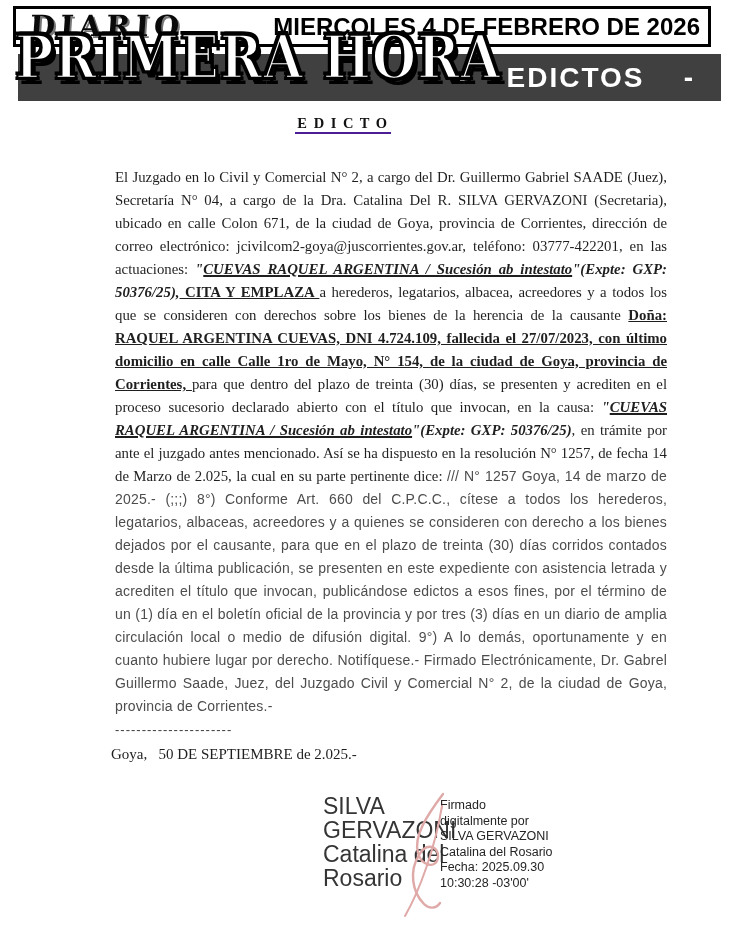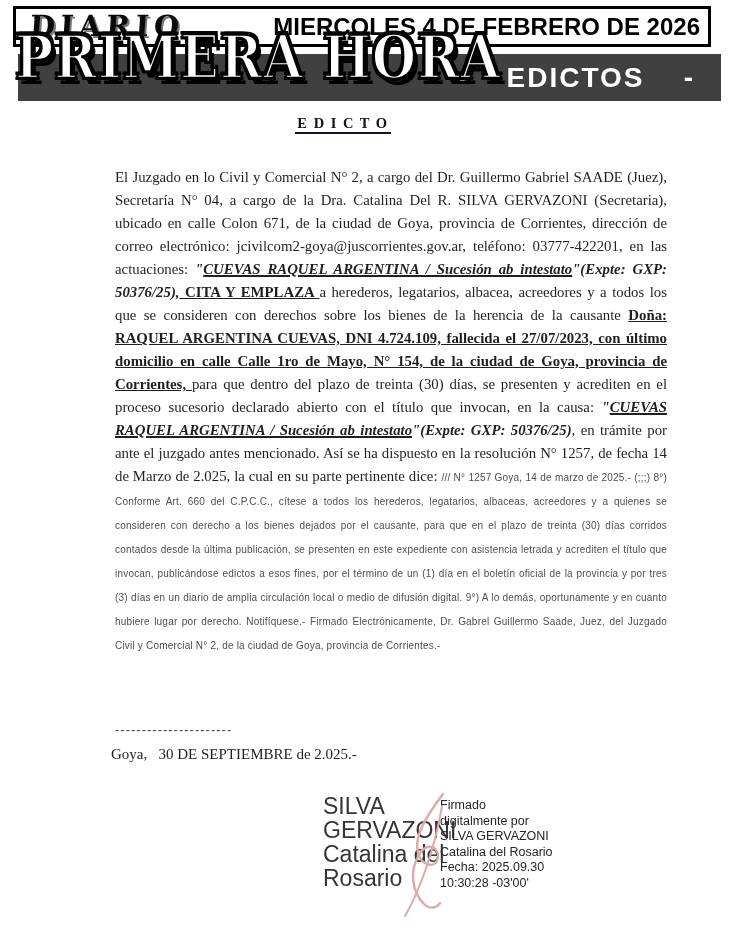--- a/index.html
+++ b/index.html
@@ -22,31 +22,31 @@
   .primera{position:absolute;left:15px;top:27px;z-index:3;white-space:nowrap;
         font-family:"DejaVu Serif",serif;font-weight:bold;font-size:51px;line-height:1;
         color:#fff;letter-spacing:1px;
         -webkit-text-stroke:2.2px #000;
         text-shadow:4px 5px 0 #000,-2px -2px 0 #000,2px -2px 0 #000,-2px 2px 0 #000,2px 2px 0 #000;
         transform:scale(1,1.18);transform-origin:left top;}
 
   
   .edicto-title{position:absolute;top:114px;left:115px;width:456px;text-align:center;}
   .edicto-title span{font-family:"Liberation Serif",serif;font-weight:bold;font-size:14.5px;
-        letter-spacing:1.5px;color:#111;border-bottom:2px solid #0f172a;padding:0 2px 1px 2px;}
+        letter-spacing:1.5px;color:#111;border-bottom:2px solid #4c1d95;padding:0 2px 1px 2px;}
   .body-par{position:absolute;top:151px;left:115px;width:552px;text-align:justify;
         font-size:14.8px;line-height:23px;color:#1f1f1f;}
   .seg{}
   .serif{}
   .serif-italic{}
   .serif-bold{font-weight:bold;text-decoration:underline;}
   .serif-bold-italic{font-weight:bold;font-style:italic;}
   .serif-bold-italic-underline{font-weight:bold;font-style:italic;text-decoration:underline;
         text-decoration-thickness:1.5px;}
-  .sans{font-family:"Liberation Sans",sans-serif;font-size:10px;color:#4d4d4d;
+  .sans{font-family:"Liberation Sans",sans-serif;font-size:14px;color:#4d4d4d;
         letter-spacing:0.2px;}
   .dashes{position:absolute;top:722px;left:115px;font-family:"Liberation Sans",sans-serif;
         font-size:13px;color:#3c3c3c;letter-spacing:1px;}
   .place-date{position:absolute;top:746px;left:111px;font-size:15px;color:#1f1f1f;
         white-space:pre;}
 
   
   .sig-name{position:absolute;left:323px;top:794px;font-family:"Liberation Sans",sans-serif;
         font-size:23px;line-height:24px;color:#353535;white-space:pre-line;}
   .sig-details{position:absolute;left:440px;top:798px;font-family:Liberation Sans, sans-serif;
@@ -71,21 +71,21 @@
 
   <main>
     <div class="edicto-title">
       <span>E D I C T O</span>
     </div>
 
     <p class="body-par"><span class="seg serif">El Juzgado en lo Civil y Comercial N° 2, a cargo del Dr. Guillermo Gabriel SAADE (Juez), Secretaría N° 04, a cargo de la Dra. Catalina Del R. SILVA GERVAZONI (Secretaria), ubicado en calle Colon 671, de la ciudad de Goya, provincia de Corrientes, dirección de correo electrónico: </span><span class="seg serif-italic">jcivilcom2-goya@juscorrientes.gov.ar,</span><span class="seg serif"> teléfono: 03777-422201, en las actuaciones: </span><span class="seg serif-bold-italic">"</span><span class="seg serif-bold-italic-underline">CUEVAS RAQUEL ARGENTINA / Sucesión ab intestato</span><span class="seg serif-bold-italic">"(Expte: GXP: 50376/25),</span><span class="seg serif-bold"> CITA Y EMPLAZA </span><span class="seg serif">a herederos, legatarios, albacea, acreedores y a todos los que se consideren con derechos sobre los bienes de la herencia de la causante </span><span class="seg serif-bold">Doña: RAQUEL ARGENTINA CUEVAS, DNI 4.724.109, fallecida el 27/07/2023, con último domicilio en calle Calle 1ro de Mayo, N° 154, de la ciudad de Goya, provincia de Corrientes, </span><span class="seg serif">para que dentro del plazo de treinta (30) días, se presenten y acrediten en el proceso sucesorio declarado abierto con el título que invocan, en la causa: </span><span class="seg serif-bold-italic">"</span><span class="seg serif-bold-italic-underline">CUEVAS RAQUEL ARGENTINA / Sucesión ab intestato</span><span class="seg serif-bold-italic">"(Expte: GXP: 50376/25)</span><span class="seg serif">, en trámite por ante el juzgado antes mencionado. Así se ha dispuesto en la resolución N° 1257, de fecha 14 de Marzo de 2.025, la cual en su parte pertinente dice: </span><span class="seg sans">/// N° 1257 Goya, 14 de marzo de 2025.- (;;;) 8°) Conforme Art. 660 del C.P.C.C., cítese a todos los herederos, legatarios, albaceas, acreedores y a quienes se consideren con derecho a los bienes dejados por el causante, para que en el plazo de treinta (30) días corridos contados desde la última publicación, se presenten en este expediente con asistencia letrada y acrediten el título que invocan, publicándose edictos a esos fines, por el término de un (1) día en el boletín oficial de la provincia y por tres (3) días en un diario de amplia circulación local o medio de difusión digital. 9°) A lo demás, oportunamente y en cuanto hubiere lugar por derecho. Notifíquese.- Firmado Electrónicamente, Dr. Gabrel Guillermo Saade, Juez, del Juzgado Civil y Comercial N° 2, de la ciudad de Goya, provincia de Corrientes.-</span></p>
 
     <div class="dashes">----------------------</div>
 
-    <div class="place-date">Goya,   30 DE SEPTIEMBRE de 2.025.-</div>
+    <div class="place-date">Goya,   50 DE SEPTIEMBRE de 2.025.-</div>
   </main>
 
   <section>
     <svg class="sig-flourish" viewBox="0 0 58 130" fill="none" xmlns="http://www.w3.org/2000/svg">
       <path d="M45 4 C30 24 15 46 20 63 C24 77 39 79 40 67 C41 56 28 52 21 65 C11 81 14 102 26 114 C31 119 38 119 42 113" stroke-width="2.4" stroke-linecap="round" stroke="#dfa9a7"></path>
       <path d="M7 126 C22 100 37 58 44 16" stroke-width="2" stroke-linecap="round" stroke="#dfa9a7"></path>
     </svg>
     <div class="sig-name">SILVA
 GERVAZONI
 Catalina del

